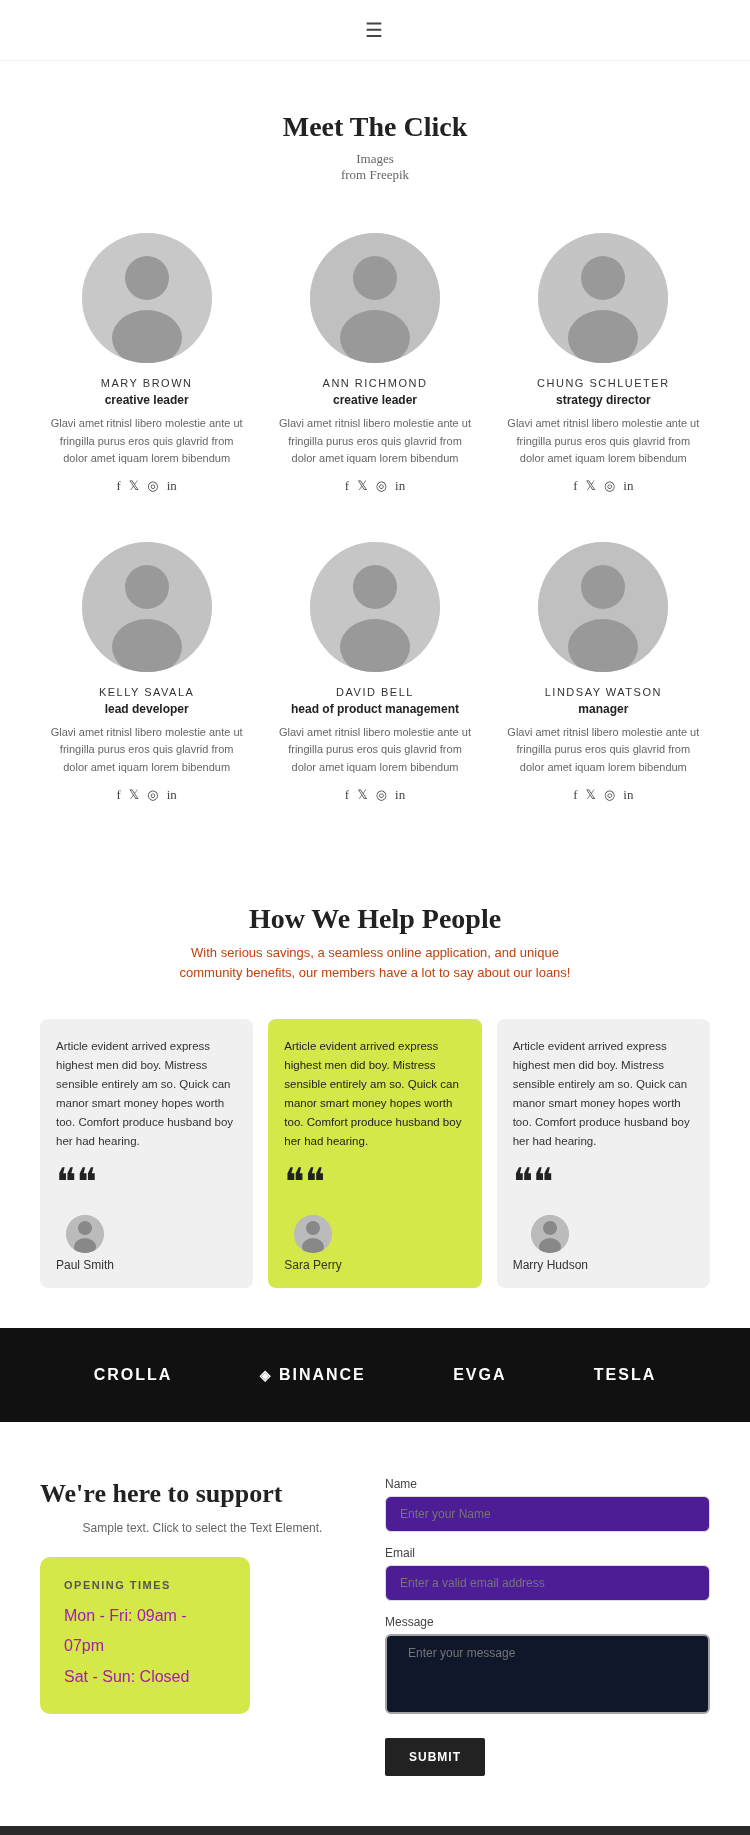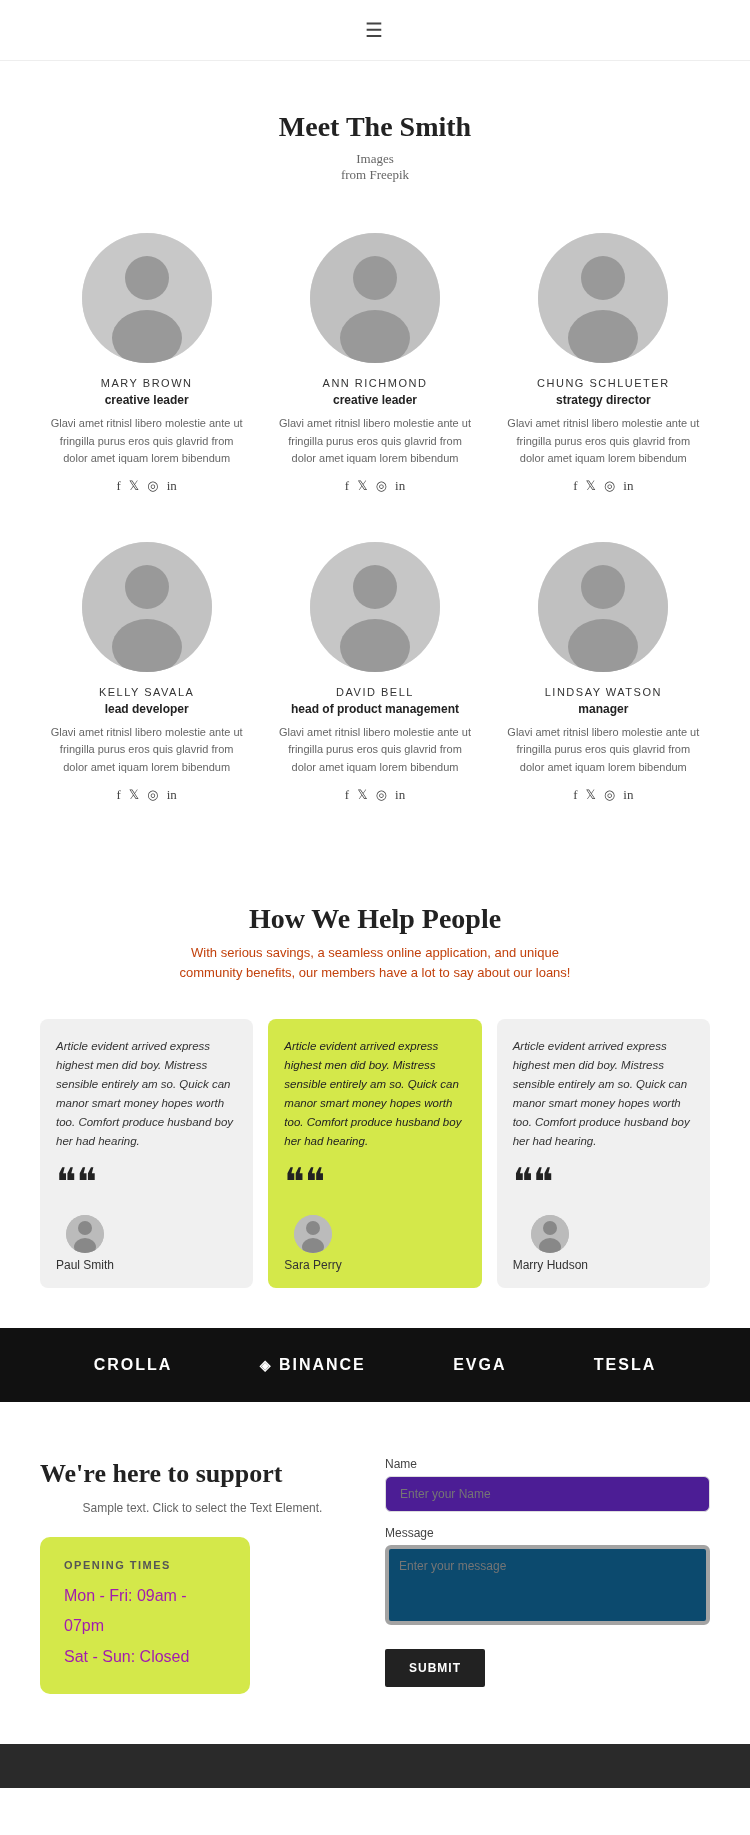--- a/index.html
+++ b/index.html
@@ -38,34 +38,34 @@
     .help-section { padding: 60px 40px 40px; text-align: center; background: #fff; }
     .help-desc { font-size: 13px; color: #c2410c; line-height: 1.6; margin-bottom: 35px; font-family: Arial, sans-serif; max-width: 420px; margin-left: auto; margin-right: auto; }
 
     .testimonials-grid { display: grid; grid-template-columns: repeat(3, 1fr); gap: 15px; margin-bottom: 0; }
     .testimonial-card {
       background: #f0f0f0; border-radius: 8px; padding: 18px 16px 16px;
       display: flex; flex-direction: column; align-items: flex-start;
       font-family: Arial, sans-serif;
     }
     .testimonial-card.active { background: #d4e84a; }
-    .testimonial-text { font-size: 11.5px; color: #333; line-height: 1.65; margin-bottom: 12px; text-align: left; font-style: italic; }
+    .testimonial-text { font-size: 11.5px; color: #333; line-height: 1.65; margin-bottom: 12px; text-align: left; }
     .testimonial-card.active .testimonial-text { color: #222; font-weight: 500; }
     .quote-mark { font-size: 38px; color: #222; line-height: 1; align-self: flex-start; font-family: Georgia, serif; }
 
     .reviewer-row { display: flex; flex-direction: column; align-items: center; margin-top: 14px; }
     .reviewer-avatar {
       width: 38px; height: 38px; border-radius: 50%; background: #bbb;
       margin-bottom: 5px; overflow: hidden; display: flex; align-items: center; justify-content: center;
     }
     .reviewer-name { font-size: 12px; color: #333; font-family: Arial, sans-serif; font-weight: 500; }
 
     
     .brands-section {
-      background: #111; padding: 28px 50px;
+      background: #111; padding: 38px 50px;
       display: flex; justify-content: space-around; align-items: center;
     }
     .brand-logo { color: #fff; font-size: 16px; font-family: Arial, sans-serif; letter-spacing: 2px; font-weight: 700; text-transform: uppercase; }
 
     
     .support-section { padding: 55px 40px 50px; display: flex; gap: 20px; align-items: flex-start; }
     .support-left { flex: 1; }
     .support-title { font-size: 26px; font-weight: 700; color: #222; font-family: Georgia, serif; margin-bottom: 10px; line-height: 1.3; }
     .support-desc { font-size: 12px; color: #666; font-family: Arial, sans-serif; margin-bottom: 22px; text-align: center; }
 
@@ -78,23 +78,23 @@
 
     .support-right { flex: 1; }
     .form-group { margin-bottom: 14px; }
     .form-label { font-size: 12px; color: #444; font-family: Arial, sans-serif; margin-bottom: 5px; display: block; }
     .form-input {
       width: 100%; border: 1px solid #ddd; border-radius: 6px;
       padding: 10px 14px; font-size: 12px; color: #999;
       font-family: Arial, sans-serif; background: #4c1d95; outline: none;
     }
     .form-textarea {
-      width: 100%; border: 4px solid #a3a3a3; border-radius: 6px;
-      padding: 10px 10px; font-size: 12px; color: #999;
-      font-family: Arial, sans-serif; background: #0c4a6e; outline: none;
+      width: 100%; border: 2px solid #a3a3a3; border-radius: 6px;
+      padding: 10px 21px; font-size: 12px; color: #999;
+      font-family: Arial, sans-serif; background: #0f172a; outline: none;
       height: 80px; resize: none;
     }
     .submit-btn {
       background: #222; color: #fff; border: none; border-radius: 2px;
       padding: 12px 24px; font-size: 12px; font-family: Arial, sans-serif;
       letter-spacing: 1px; cursor: pointer; font-weight: 600; text-transform: uppercase;
       margin-top: 6px;
     }
 
     
@@ -103,21 +103,21 @@
     }
   </style>
 </head>
 <body>
 
 <nav class="nav-bar">
   <span class="hamburger">☰</span>
 </nav>
 
 <section class="team-section">
-  <h1 class="section-title">Meet The Smith</h1>
+  <h1 class="section-title">Meet The Click</h1>
   <p class="section-subtitle">
     <span>Images</span><br>
     <span>from </span><strong>Freepik</strong>
   </p>
 
   <div class="team-grid" id="team-grid">
       <div class="team-member">
       <div class="avatar-circle">
         <svg viewBox="0 0 130 130" xmlns="http://www.w3.org/2000/svg">
       <rect width="130" height="130" fill="#c8c8c8"></rect>
@@ -294,20 +294,24 @@
       <div class="opening-time">Mon - Fri: 09am - 07pm</div>
       <div class="opening-time">Sat - Sun: Closed</div>
     </div>
   </div>
   <div class="support-right">
     <div class="form-group">
       <label class="form-label">Name</label>
       <input class="form-input" type="text" placeholder="Enter your Name" style="">
     </div>
     <div class="form-group">
+      <label class="form-label">Email</label>
+      <input class="form-input" type="email" placeholder="Enter a valid email address" style="">
+    </div>
+    <div class="form-group">
       <label class="form-label">Message</label>
       <textarea class="form-textarea" placeholder="Enter your message" style=""></textarea>
     </div>
     <button class="submit-btn">SUBMIT</button>
   </div>
 </section>
 
 <footer class="footer">
   
 </footer>

